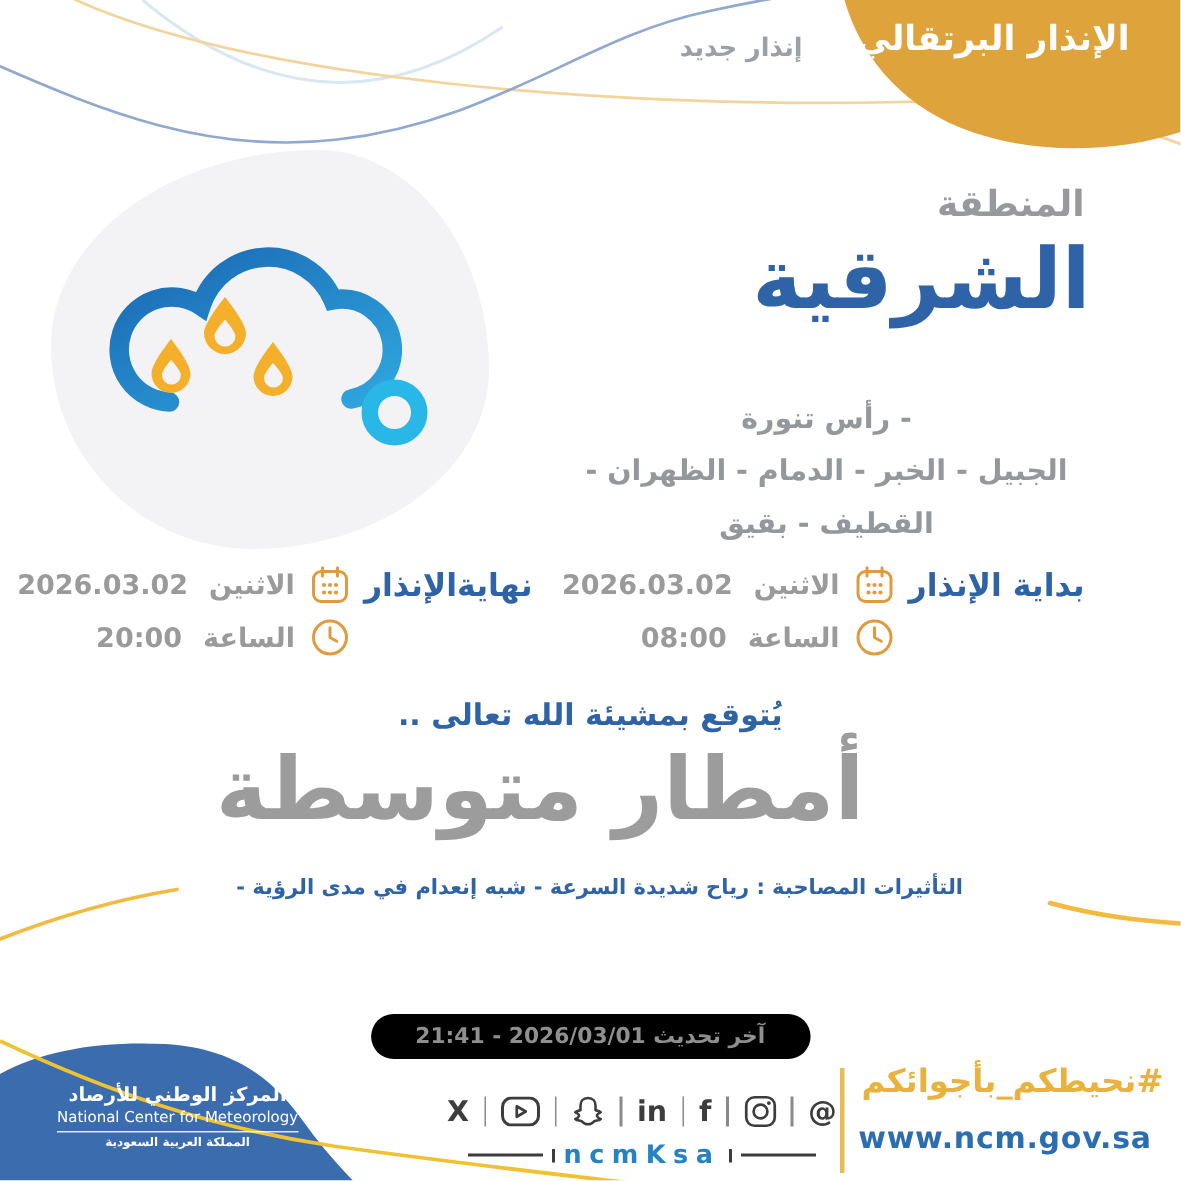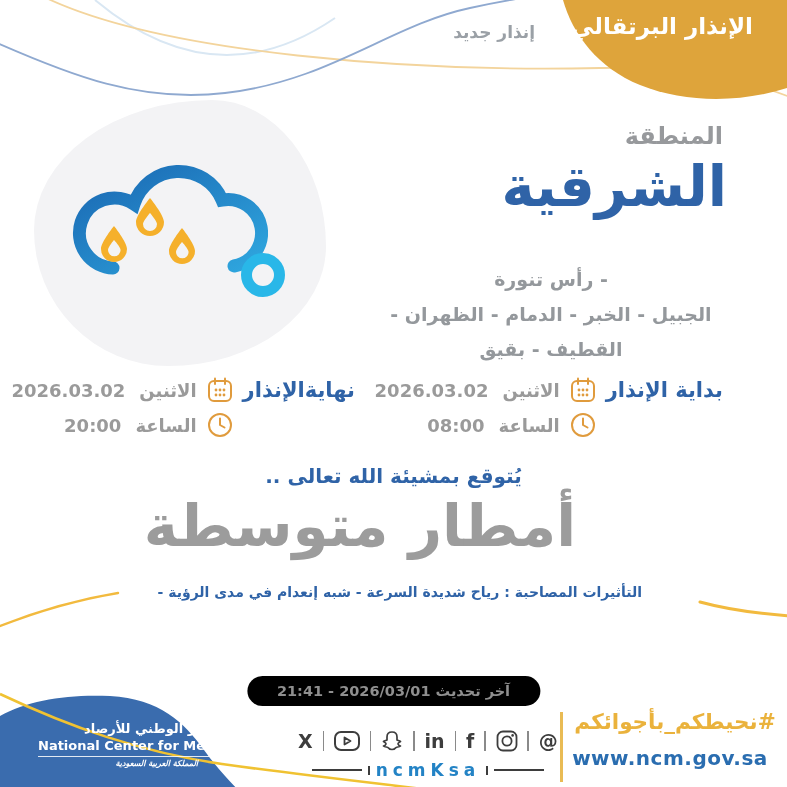--- a/index.html
+++ b/index.html
@@ -64,22 +64,22 @@
   .update-pill{
     top:676px;left:50%;transform:translateX(-50%);
     background:#000000;border-radius:17px;padding:7px 30px;
     color:#8f8f8f;font-size:14.5px;font-weight:600;direction:rtl;white-space:nowrap;
   }
 
   
   .logo-box{left:38px;top:708px;width:190px;height:72px;display:flex;align-items:center;gap:8px;z-index:3;}
   .logo-text{flex:1;text-align:center;color:#ffffff;direction:rtl;}
   .logo-ar{font-size:13px;font-weight:800;white-space:nowrap;}
-  .logo-en{font-size:13px;font-weight:700;direction:ltr;border-bottom:1px solid rgba(255,255,255,.85);padding:2px 0 3px;white-space:nowrap;}
-  .logo-country{font-size:8px;font-weight:600;padding-top:2px;white-space:nowrap;font-style:italic;}
+  .logo-en{font-size:10px;font-weight:400;direction:ltr;border-bottom:1px solid rgba(255,255,255,.85);padding:2px 0 3px;white-space:nowrap;}
+  .logo-country{font-size:8px;font-weight:600;padding-top:2px;white-space:nowrap;}
 
   .social-row{left:298px;top:729px;width:260px;display:flex;align-items:center;justify-content:space-between;z-index:3;}
   .soc{height:24px;display:flex;align-items:center;justify-content:center;color:#3d3d3d;font-weight:800;font-size:19px;}
   .soc-div{width:1.5px;height:20px;background:#8a8a8a;}
 
   .handle-row{left:298px;top:760px;width:260px;display:flex;align-items:center;justify-content:center;gap:6px;z-index:3;}
   .h-line{width:50px;height:2px;background:#3d3d3d;}
   .h-tick{width:2px;height:9px;background:#3d3d3d;}
   .handle{color:#2383c5;font-size:17px;font-weight:800;letter-spacing:5px;padding-right:0;}
 

